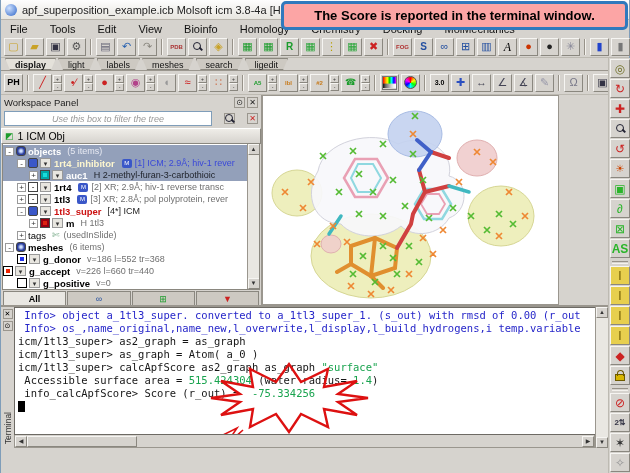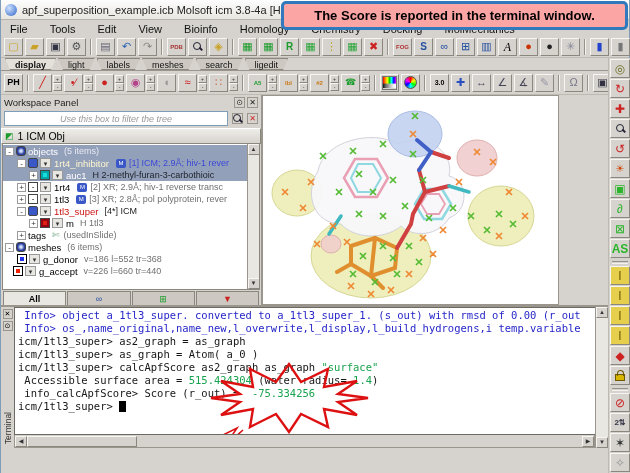--- a/index.html
+++ b/index.html
@@ -45,34 +45,34 @@
   #rightbar{width:23px;background:#d6d3ce;border-left:1px solid #bdbab2;display:flex;flex-direction:column;align-items:center;padding-top:1px}
   .rbtn{display:flex;align-items:center;justify-content:center;width:20px;height:19px;margin:0 0 1px 0;border:1px solid;border-color:#f6f5f2 #8a877f #8a877f #f6f5f2;background:#d6d3ce;font-size:12px;line-height:1}
   .rsep{width:16px;height:3px;border-top:1px solid #979289;border-bottom:1px solid #f4f2ee;margin:2px 0}
 
   #main{display:flex;height:210px}
   
   #workspace{width:262px;background:#d6d3ce;border-right:2px solid #9a968e;display:flex;flex-direction:column}
   #wphead{height:14px;display:flex;align-items:center;font-size:9.5px;color:#222;padding:0 3px}
   #wphead .sp{flex:1}
   .wpico{width:11px;height:11px;display:flex;align-items:center;justify-content:center;font-size:8px;border:1px solid #9a968e;margin-left:2px;background:#d6d3ce}
-  #filterrow{height:19px;display:flex;align-items:center;padding:1px 3px;gap:2px}
+  #filterrow{height:19px;display:flex;align-items:center;padding:1px 3px;gap:10px}
   #filterbox{flex:1;height:15px;border:1px solid #7f9db9;background:#fff;font-size:9px;font-style:italic;text-align:center;color:#888;font-family:"Liberation Sans",sans-serif}
   #filterbox::placeholder{color:#999;font-style:italic}
   #objhead{height:16px;display:flex;align-items:center;background:linear-gradient(180deg,#efede8,#d6d3ce);border:1px solid;border-color:#fff #8a877f #8a877f #fff;font-size:10.5px;padding:0 3px;gap:4px}
   #objhead .sp{flex:1}
   #treewrap{flex:1;display:flex;background:#fff;border:1px solid #8a877f;border-top:none;margin:0 1px;overflow:hidden}
   #treerows{flex:1;padding-top:1px;overflow:hidden}
   .trow{display:flex;align-items:center;height:12px;font-size:9.5px;white-space:nowrap;overflow:hidden}
   .trow.hl{background:#93a0ba}
   .exp{flex:0 0 auto;width:9px;height:9px;border:1px solid #9a9a9a;background:#fff;font-size:8px;line-height:7px;text-align:center;color:#333;margin-right:2px}
   .ni{flex:0 0 auto;width:10px;height:10px;border:1px solid #444;margin-right:2px}
   .drp{flex:0 0 auto;width:11px;height:10px;border:1px solid #999;background:#e8e6e0;font-size:7px;line-height:9px;text-align:center;color:#333;margin-right:3px}
   .mbadge{flex:0 0 auto;width:10px;height:9px;border-radius:2px;background:#3a57c8;color:#fff;font-size:6px;line-height:9px;text-align:center;margin:0 3px 0 1px}
-  .tlab{font-weight:normal;color:#000;margin-right:6px}
+  .tlab{font-weight:bold;color:#000;margin-right:6px}
   .tmeta{color:#707070;font-size:9px}
   .hl .tlab{color:#fff}.hl .tmeta{color:#e7e9f2}
   
   #treescroll{width:12px;background:#d6d3ce;border-left:1px solid #9a968e;display:flex;flex-direction:column;align-items:center}
   .scbtn{width:12px;height:11px;border:1px solid;border-color:#f6f5f2 #8a877f #8a877f #f6f5f2;background:#d6d3ce;font-size:6px;line-height:9px;text-align:center;color:#333}
   #treescroll .track{flex:1;width:12px;background:#e9e7e2}
   
   #wstabs{height:15px;display:flex;align-items:flex-end;padding:0 2px;gap:1px}
   .wstab{flex:1;height:14px;border:1px solid #8a877f;border-bottom:none;background:#cdc9c2;font-size:9px;display:flex;align-items:center;justify-content:center}
   .wstab.active{background:#e9e7e2;font-weight:bold}
@@ -333,25 +333,31 @@
                 <span class="ni" style="background:radial-gradient(circle,#cfe0ff 18%,#2b3f9e 60%);border-radius:3px"></span>
                 <span class="tlab">meshes</span>
                 <span class="tmeta">(6 items)</span>
               </div>
               <div class="trow" style="padding-left:14px">
                 <span class="ni" style="background:#2233ee;box-shadow:inset 0 0 0 2px #fff;border-color:#000"></span>
                 <span class="drp">▾</span>
                 <span class="tlab">g_donor</span>
                 <span class="tmeta">v=186 l=552 tr=368</span>
               </div>
-              <div class="trow" style="padding-left:10px">
+              <div class="trow" style="padding-left:0">
                 <span class="ni" style="background:#ee2200;box-shadow:inset 0 0 0 2px #fff;border-color:#000"></span>
                 <span class="drp">▾</span>
                 <span class="tlab">g_accept</span>
                 <span class="tmeta">v=226 l=660 tr=440</span>
+              </div>
+              <div class="trow" style="padding-left:14px">
+                <span class="ni" style="background:#fff;border-color:#000"></span>
+                <span class="drp">▾</span>
+                <span class="tlab">g_positive</span>
+                <span class="tmeta">v=0</span>
               </div>
             </div>
             <div id="treescroll">
               <span class="scbtn">▲</span>
               <div class="track"></div>
               <span class="scbtn">▼</span>
             </div>
           </div>
           <div id="wstabs">
             <span class="wstab active">All</span>
@@ -459,21 +465,21 @@
         </div>
         <div id="termbody">
           <div id="termtext">
             <div class="tl"><span class="tb"> Info&gt; object a_1tl3_super. converted to a_1tl3_super_1. (s_out) with rmsd of 0.00 (r_out</span></div>
             <div class="tl"><span class="tb"> Info&gt; os_,name_original,name_new,l_overwrite,l_display,l_build_hydrogens,i temp.variable</span></div>
             <div class="tl"><span class="tk">icm/1tl3_super&gt; as2_graph = as_graph</span></div>
             <div class="tl"><span class="tk">icm/1tl3_super&gt; as_graph = Atom( a_0 )</span></div>
             <div class="tl"><span class="tk">icm/1tl3_super&gt; calcApfScore as2_graph as_graph </span><span class="tg">"surface"</span></div>
             <div class="tl"><span class="tk"> Accessible surface area = </span><span class="tg">515.424304</span><span class="tk"> (water radius= </span><span class="tg">1.4</span><span class="tk">)</span></div>
             <div class="tl"><span class="tk"> info_calcApfScore&gt; Score (r_out) =  </span><span class="tg">-75.334256</span></div>
-            <div class="tl"><span class="tk">icm/1tl3_super&gt; </span><span class="cursor"></span></div>
+            <div class="tl"><span class="cursor"></span></div>
             <svg id="burst" width="175" height="92" viewBox="0 0 175 92">
               <polygon fill="none" stroke="#dd1111" stroke-width="2.4" points="165,40 135,44 154,57 121,51 125,69 98,56 86,74 73,56 47,69 50,51 18,57 37,44 8,40 37,36 18,23 50,29 47,11 73,24 86,6 98,24 125,11 121,29 154,23 135,36"></polygon>
               <polyline fill="none" stroke="#dd1111" stroke-width="1.6" points="40,72 22,88 34,70 14,80"></polyline>
             </svg>
           </div>
           <div id="hscroll">
             <span class="scbtn">◀</span>
             <span class="thumb"></span>
             <span class="track"></span>
             <span class="scbtn">▶</span>

